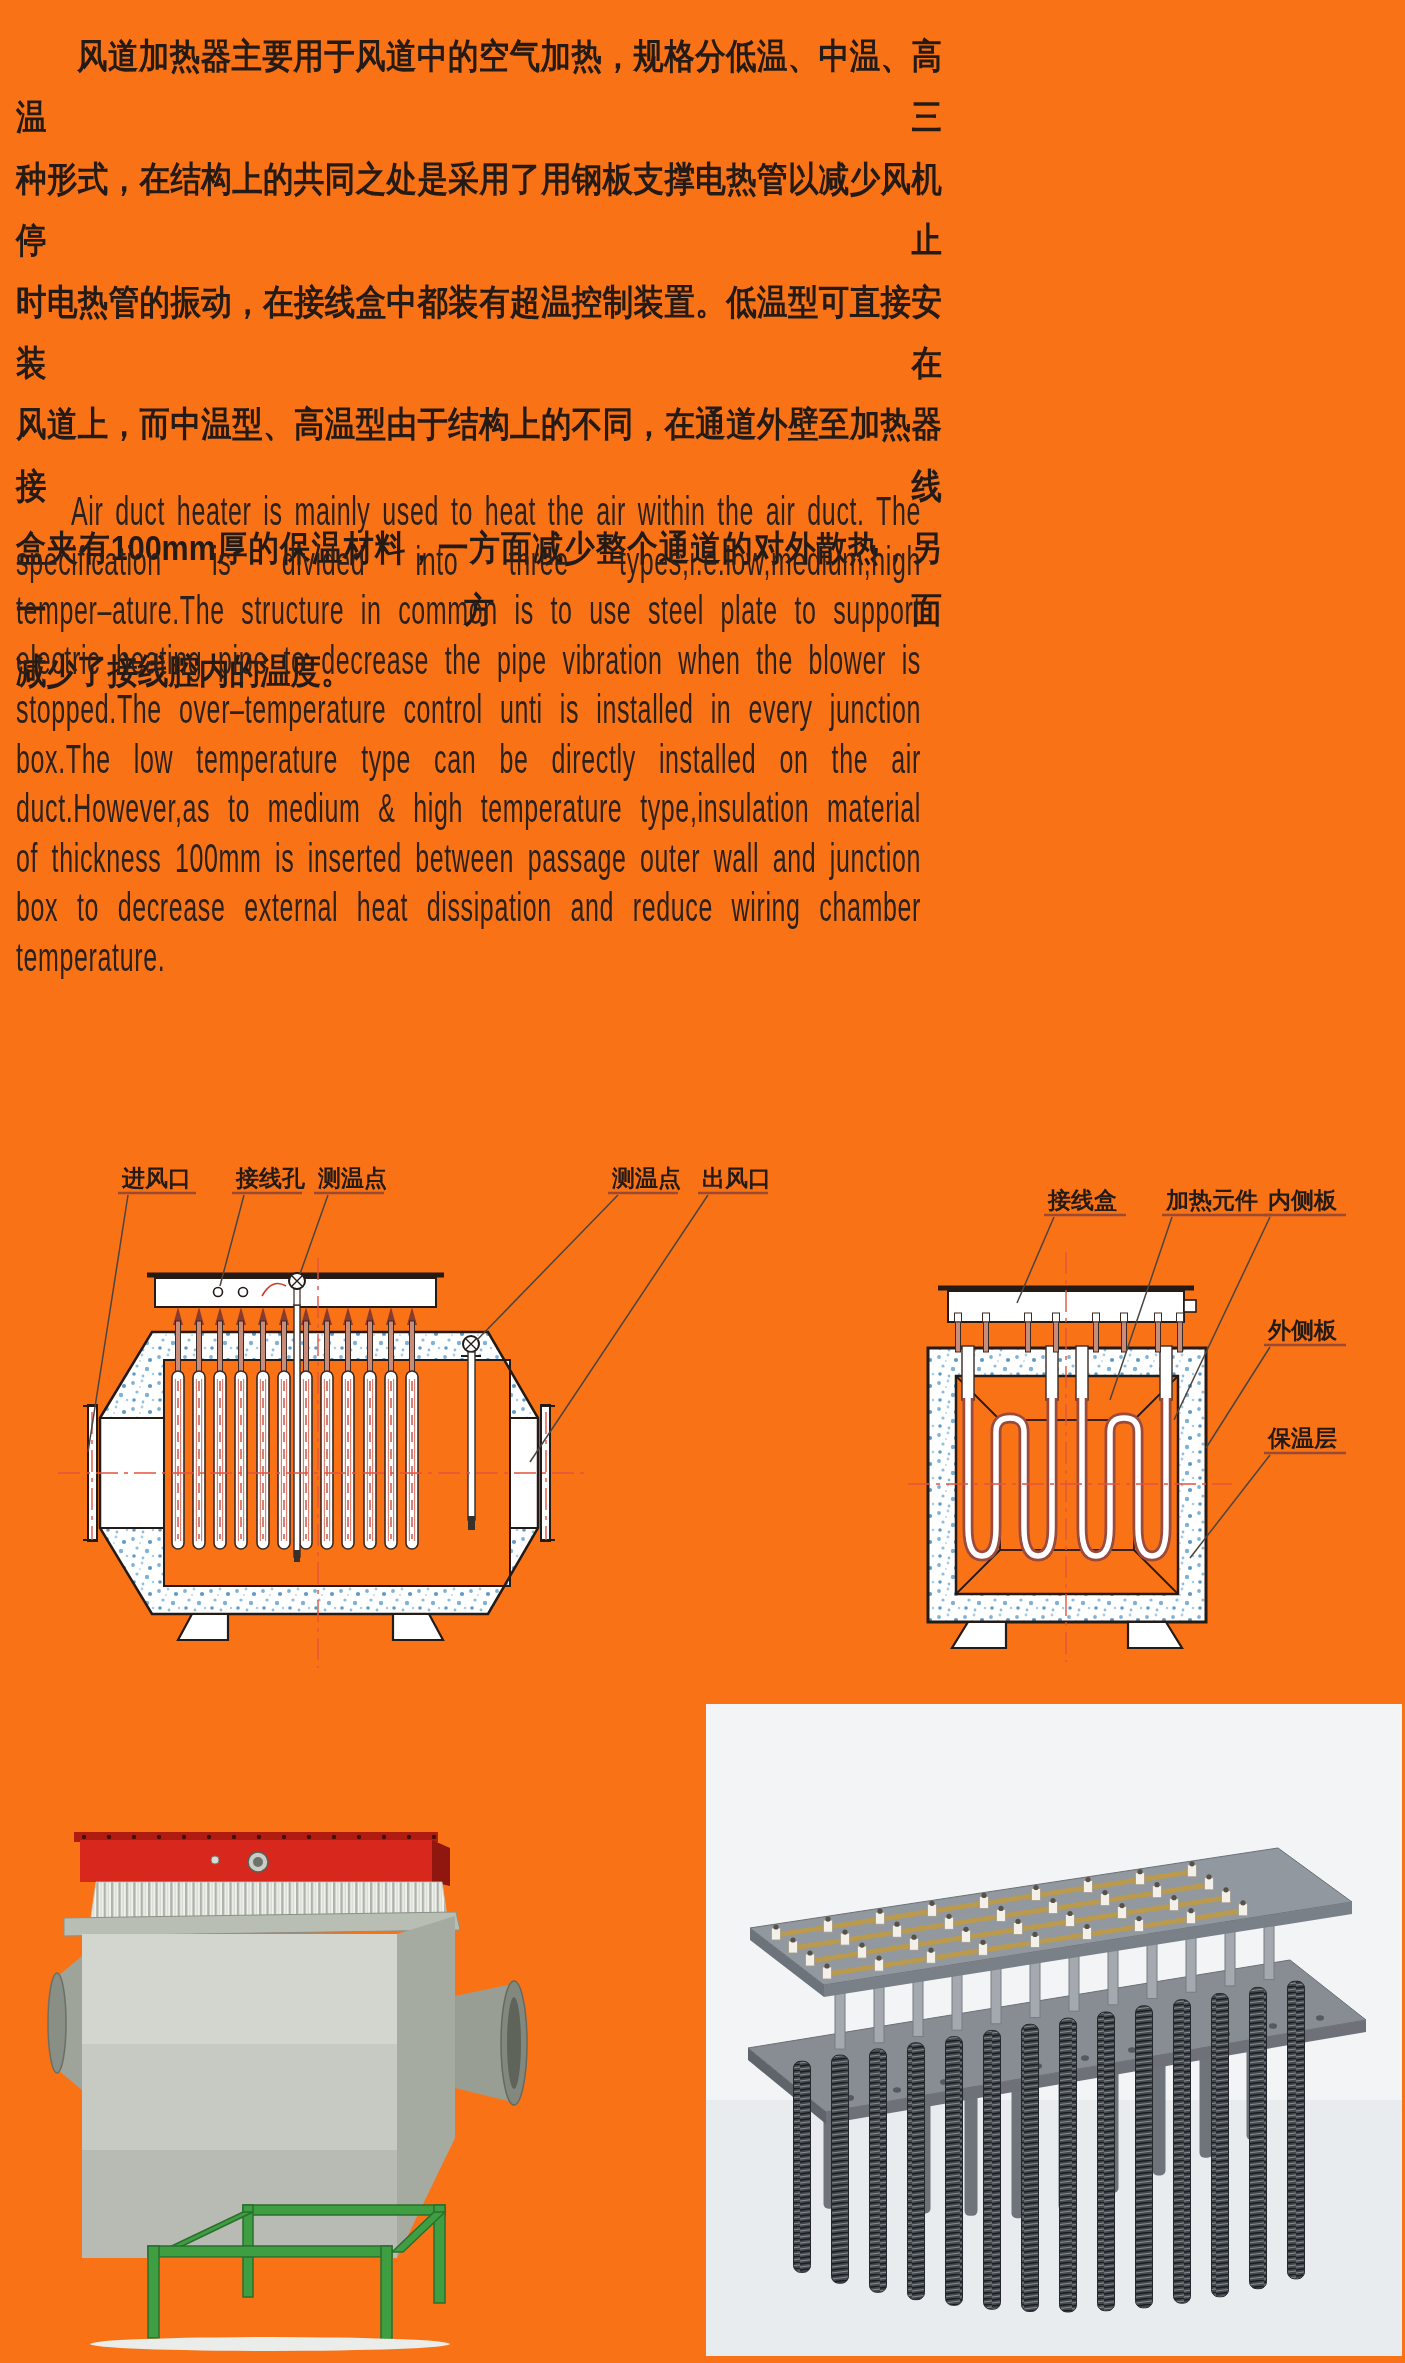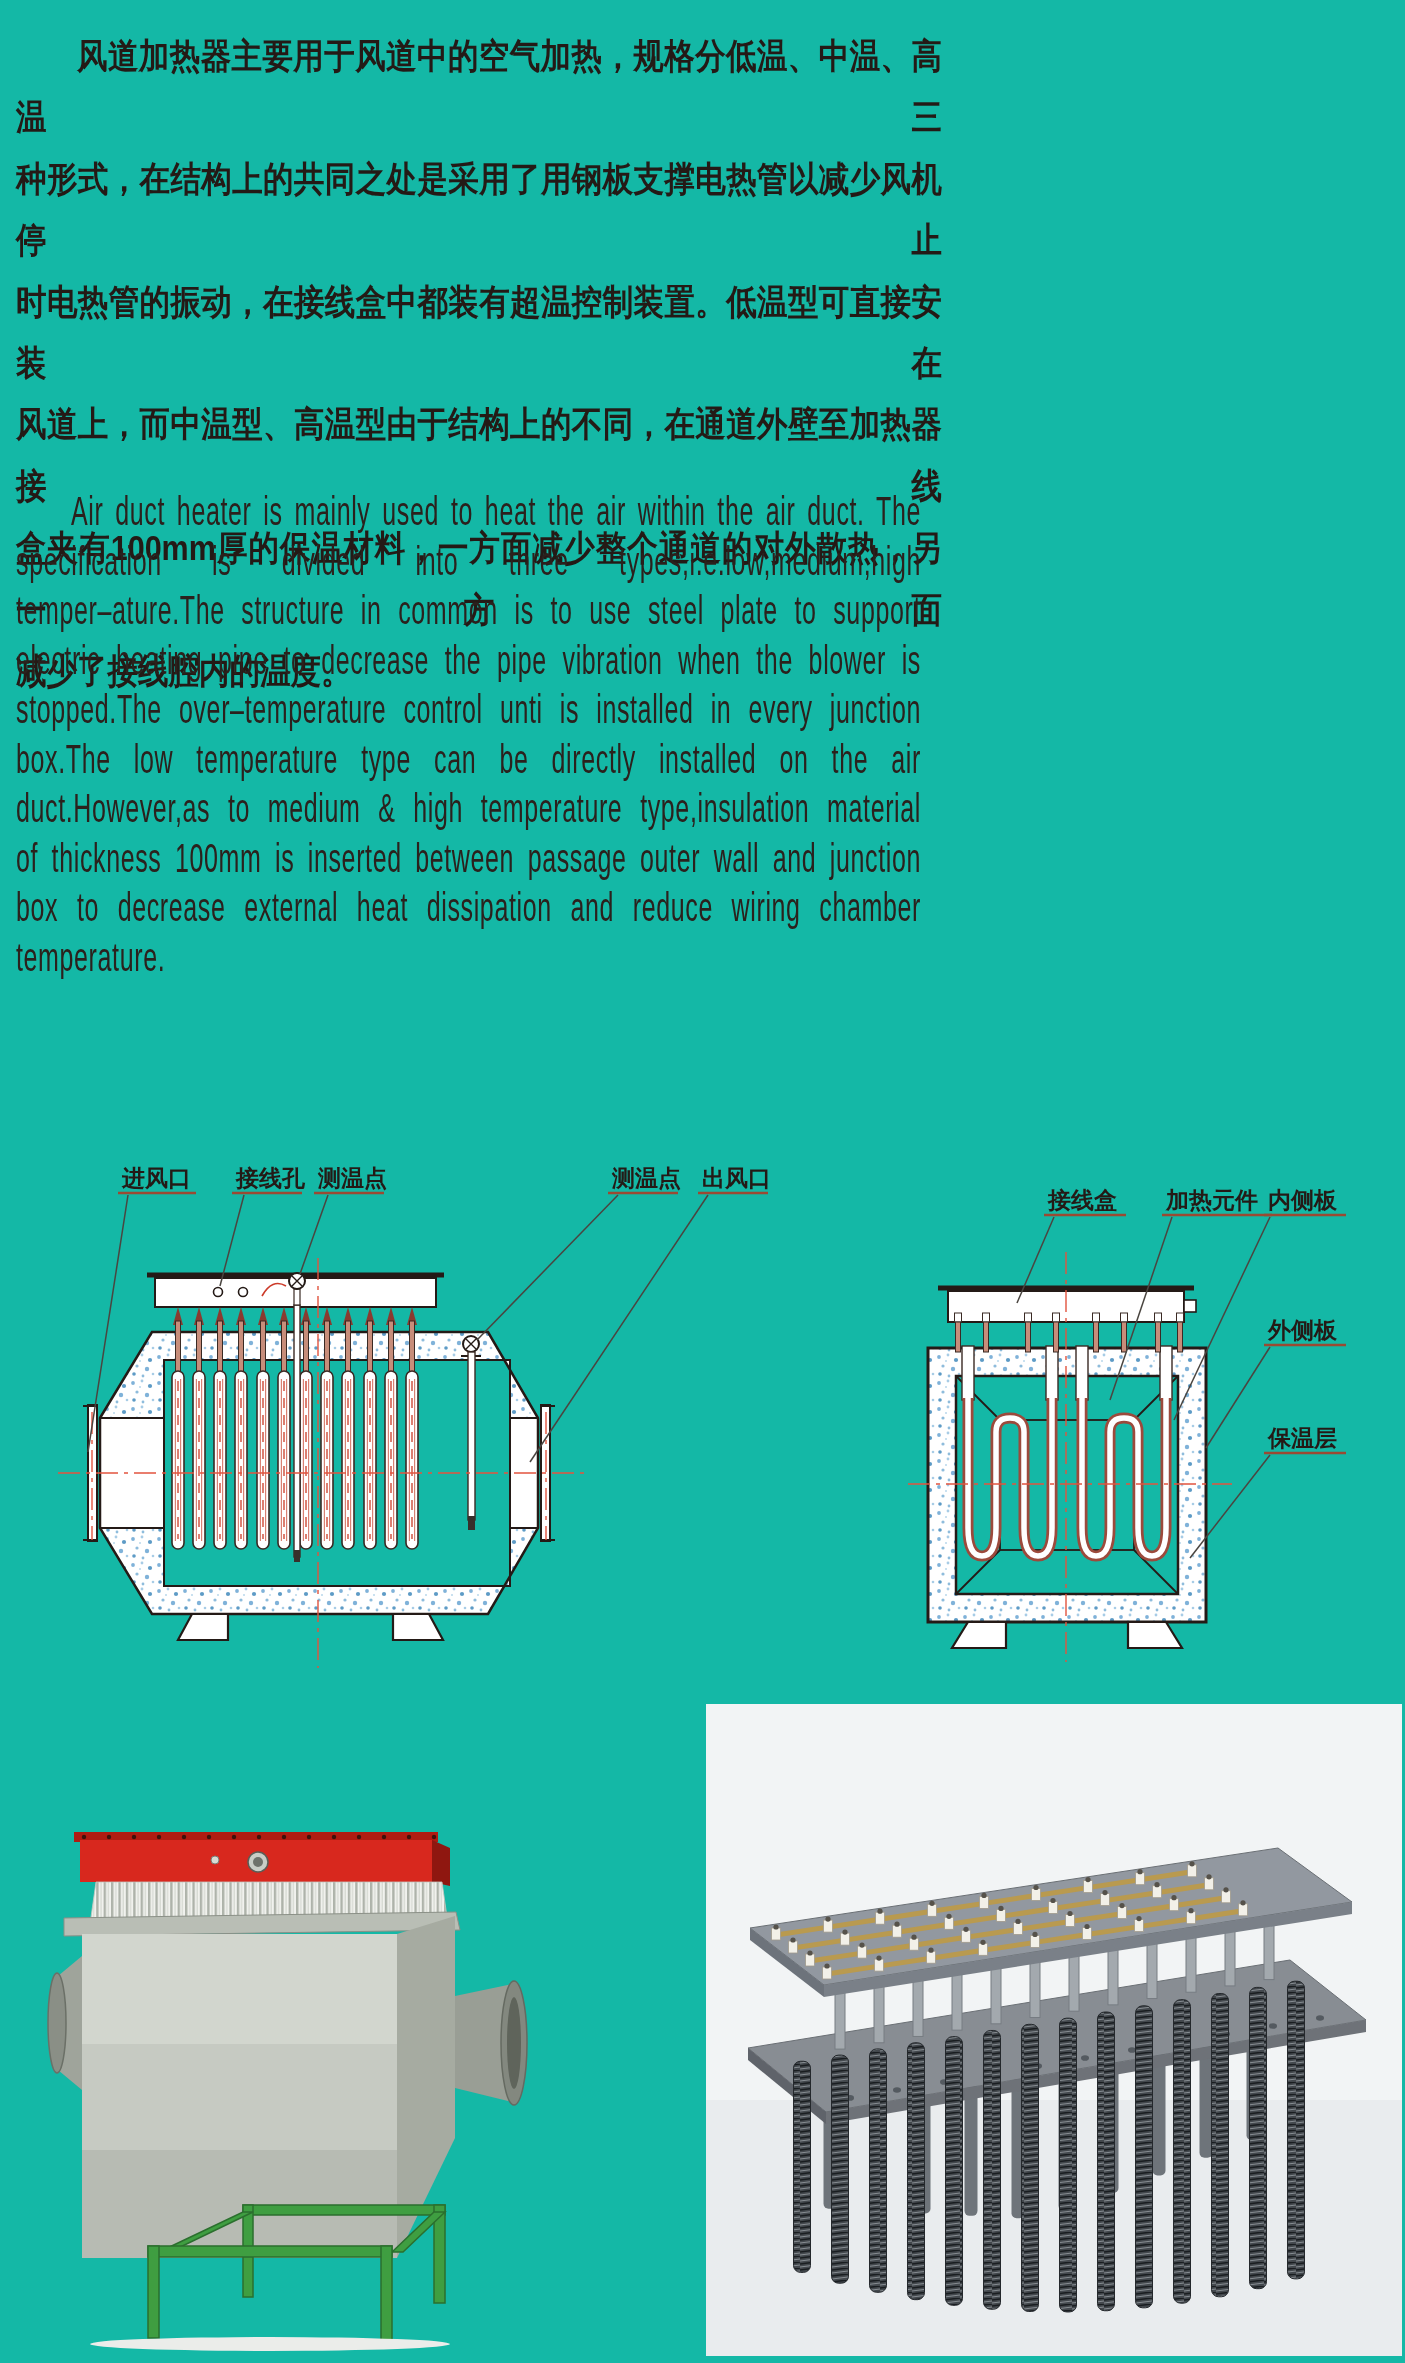--- a/index.html
+++ b/index.html
@@ -1,16 +1,16 @@
 <!DOCTYPE html>
 <html><head>
 <meta charset="utf-8">
 <style>
   html,body{margin:0;padding:0;background:#ffffff;}
-  #page{position:relative;width:1405px;height:2363px;background:#14b8a6;overflow:hidden;
+  #page{position:relative;width:1405px;height:2363px;background:#f97316;overflow:hidden;
         font-family:"Liberation Sans", sans-serif;color:#241a16;}
   
   .cn-para{position:absolute;left:16px;top:25px;width:926px;
            font-size:30.5px;font-weight:700;line-height:53.4px;
            transform:scaleY(1.152);transform-origin:0 0;}
   .cn-para .line{text-align:justify;text-align-last:justify;}
   .cn-para .line.first{text-indent:61px;}
   .cn-para .line.last{text-align-last:left;}
   
   .en-para{position:absolute;left:16px;top:487px;width:1448px;

